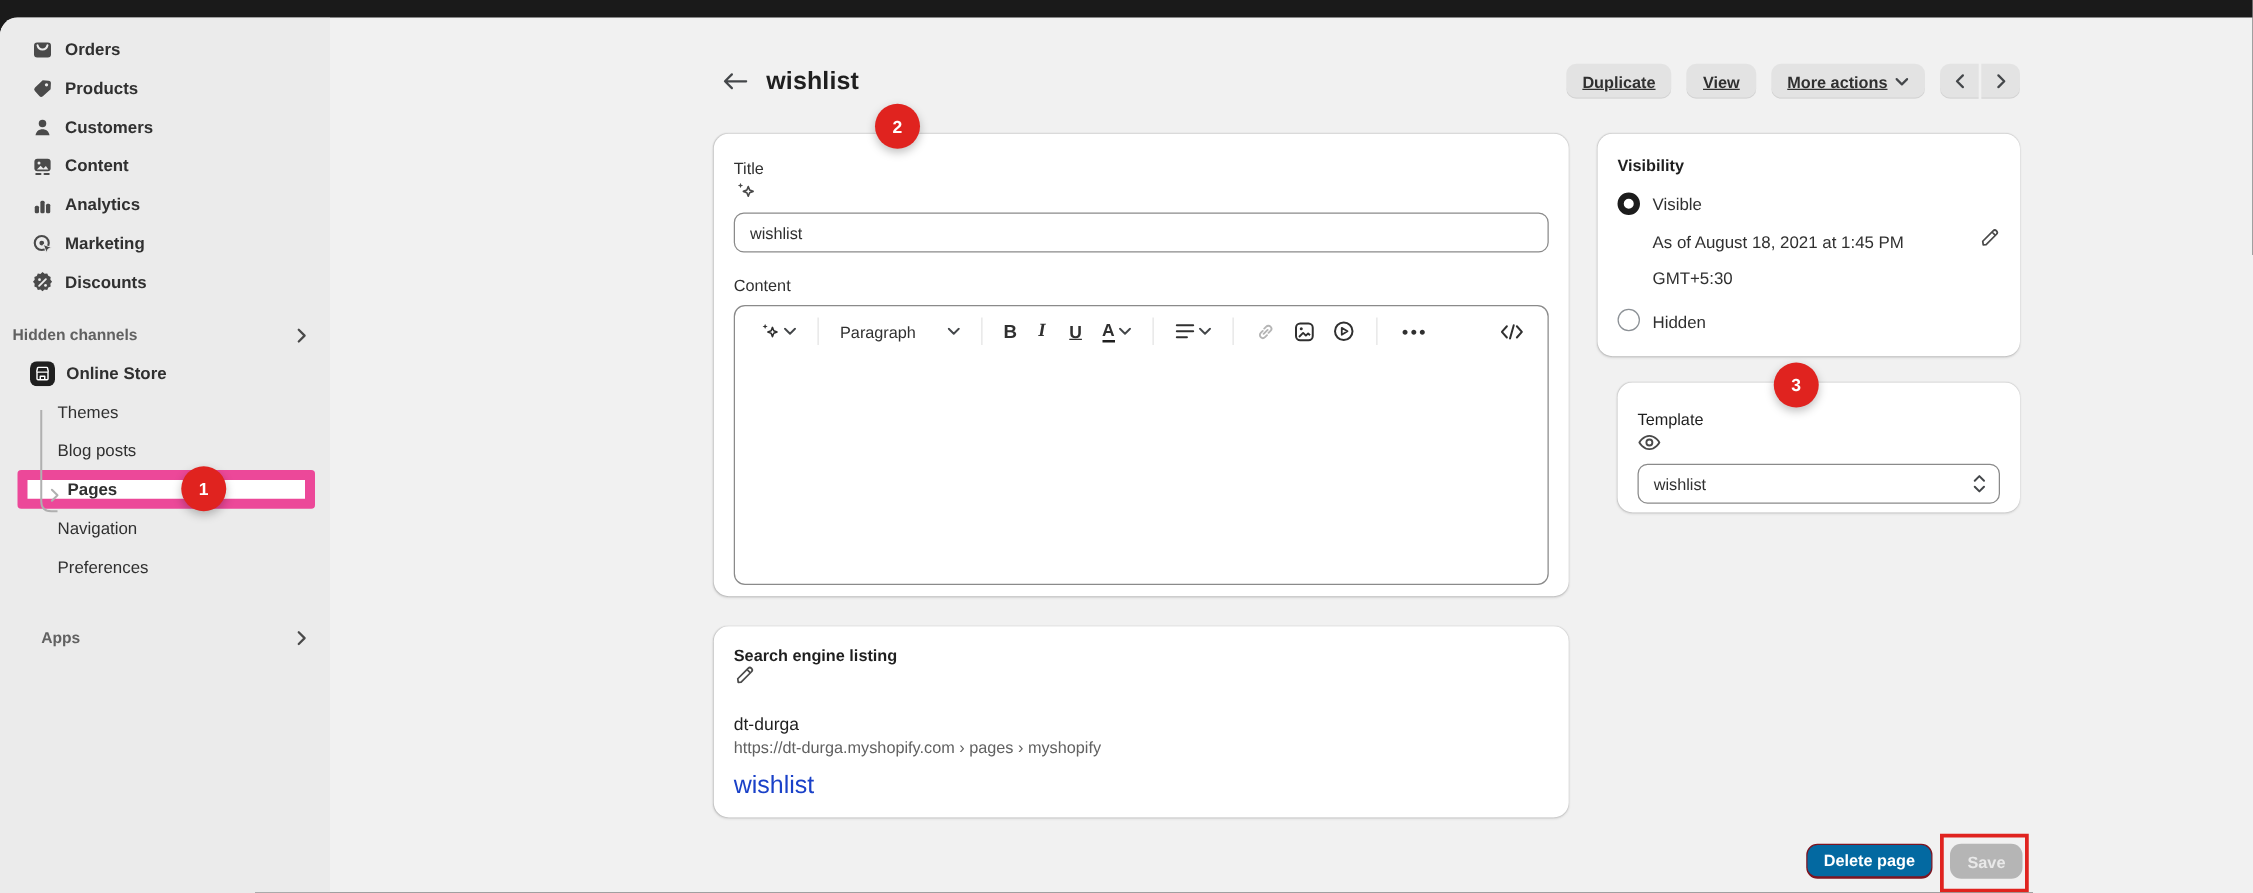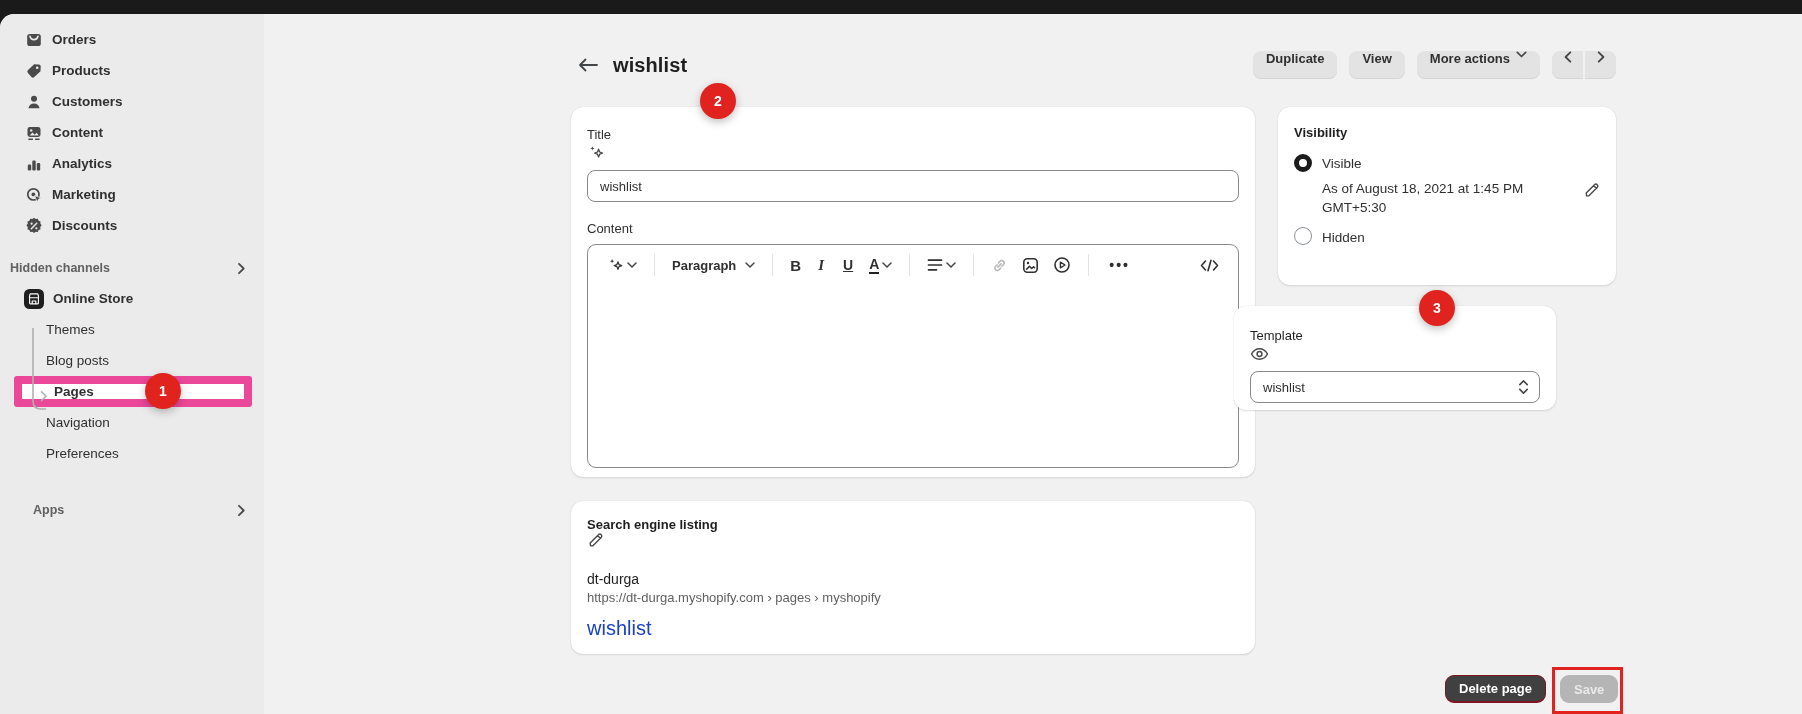--- a/index.html
+++ b/index.html
@@ -32,84 +32,85 @@
   .connector { position:absolute; left:0; top:0; width:60px; height:420px; pointer-events:none; z-index:3; }
 
   
   .page-header { position:absolute; left:571px; top:34px; width:1045px; height:34px; display:flex; align-items:center; }
   .back-btn { width:22px; height:22px; display:flex; align-items:center; justify-content:center; cursor:pointer; margin-left:6px; }
   .page-title { font-size:20px; font-weight:700; color:#1f1f1f; margin-left:14px; letter-spacing:.1px; }
   .header-actions { margin-left:auto; display:flex; align-items:center; gap:12px; }
   .btn-soft {
     height:28px; padding:0 13px; background:#e3e3e3; border:none; border-radius:8px;
     font-family:inherit; font-size:13px; font-weight:600; color:#303030; cursor:pointer;
-    display:flex; align-items:flex-start; gap:6px;
+    display:flex; align-items:center; gap:6px;
     box-shadow:0 -1px 0 rgba(0,0,0,.07) inset;
+    text-decoration:underline;
   }
   .pager { display:flex; gap:2px; }
   .pager .btn-soft { width:31px; padding:0; justify-content:center; border-radius:0; }
   .pager .btn-soft:first-child { border-radius:8px 0 0 8px; }
   .pager .btn-soft:last-child { border-radius:0 8px 8px 0; }
 
   
   .card { position:absolute; background:#fff; border-radius:12px; box-shadow:0 1px 2px rgba(31,33,36,.12), 0 0 1px rgba(31,33,36,.18); }
   .card-main { left:571px; top:93px; width:684px; height:370px; padding:16px; }
   .card-seo  { left:571px; top:487px; width:684px; height:153px; padding:16px; }
   .card-vis  { left:1278px; top:93px; width:338px; height:178px; padding:18px 16px 16px; }
-  .card-tpl  { left:1234px; top:292px; width:322px; height:104px; padding:16px; }
+  .card-tpl  { left:1294px; top:292px; width:322px; height:104px; padding:16px; }
 
   .field-label { font-size:13px; font-weight:500; color:#303030; margin-top:4px; }
   .card-head-row { display:flex; align-items:flex-start; justify-content:space-between;flex-direction:column; }
   .icon-btn { background:none; border:none; cursor:pointer; padding:0; display:flex; align-items:center; justify-content:center; }
 
   .text-input {
     margin-top:8px; width:100%; height:32px; border:1px solid #8a8a8a; border-radius:8px;
     font-family:inherit; font-size:13px; color:#303030; padding:0 12px; background:#fff;
   }
 
   
   .editor { margin-top:8px; border:1px solid #8a8a8a; border-radius:9px; height:224px; overflow:hidden; background:#fff; }
   .toolbar { height:40px; display:flex; align-items:center; padding:0 14px; gap:4px; }
   .tb-btn { display:flex; align-items:center; gap:3px; background:none; border:none; cursor:pointer; padding:4px 5px; border-radius:6px; color:#303030; font-family:inherit; }
   .tb-divider { width:1px; height:22px; background:#e3e3e3; margin:0 8px; }
   .tb-b { font-size:15px; font-weight:800; }
   .tb-i { font-size:15px; font-style:italic; font-family:"Liberation Serif", serif; font-weight:600; padding:4px 8px;}
   .tb-u { font-size:14px; font-weight:600; text-decoration:underline; padding:4px 7px;}
   .tb-a { font-size:14px; font-weight:600; border-bottom:2px solid #1f1f1f; line-height:15px; }
   .tb-dots { font-size:14px; font-weight:700; letter-spacing:2px; padding:4px 8px; }
-  .paragraph-label { font-size:13px; font-weight:700; margin-right:6px;text-align:right; }
+  .paragraph-label { font-size:13px; font-weight:400; margin-right:22px;text-align:right; }
   .editor-body { height:184px; cursor:text; }
 
   
   .seo-site { margin-top:22px; font-size:14px; color:#1f1f1f; }
   .seo-url { margin-top:3px; font-size:13px; color:#616161; }
   .seo-link { margin-top:12px; font-size:20px; color:#1a41c8; cursor:pointer; display:inline-block; }
 
   
   .card-title { font-size:13px; font-weight:700; color:#1f1f1f; }
   .radio-row { display:flex; align-items:center; gap:10px; margin-top:14px; cursor:pointer; }
   .radio { width:18px; height:18px; border-radius:50%; background:#fff; flex:0 0 18px; }
   .radio.on { border:5.5px solid #1c1c1c; }
   .radio.off { border:1.5px solid #8c9196; }
   .radio-label { font-size:13.5px; color:#303030; }
   .vis-note-row { display:flex; align-items:flex-start; justify-content:space-between; margin:7px 0 0 28px; }
-  .vis-note { font-size:13.5px; color:#303030; line-height:19px; width:208px; }
+  .vis-note { font-size:13.5px; color:#303030; line-height:29px; width:208px; }
 
   
   .select-box {
     margin-top:10px; height:32px; border:1px solid #8a8a8a; border-radius:8px; background:#fff;
     display:flex; align-items:center; justify-content:space-between; padding:0 10px 0 12px;
     font-size:13px; color:#303030; cursor:pointer; width:100%;
   }
 
   
   .footer-actions { position:absolute; top:661px; left:1445px; display:flex; align-items:center; gap:14px; }
   .btn-delete {
     height:28px; padding:0 13px; border-radius:9px; border:1px solid #7e1420; border-bottom-width:2px;
-    background:#404040; color:#fff; font-family:inherit; font-size:13px; font-weight:700; cursor:pointer;
+    background:#0369a1; color:#fff; font-family:inherit; font-size:13px; font-weight:700; cursor:pointer;
   }
   .btn-save {
     height:28px; padding:0 14px; border-radius:9px; border:none;
     background:#b5b5b5; color:#e9e9e9; font-family:inherit; font-size:13px; font-weight:700; cursor:default;
   }
 
   
   .badge {
     position:absolute; width:36px; height:36px; border-radius:50%; background:#e0231f;
     color:#fff; font-size:14px; font-weight:700; display:flex; align-items:center; justify-content:center;

